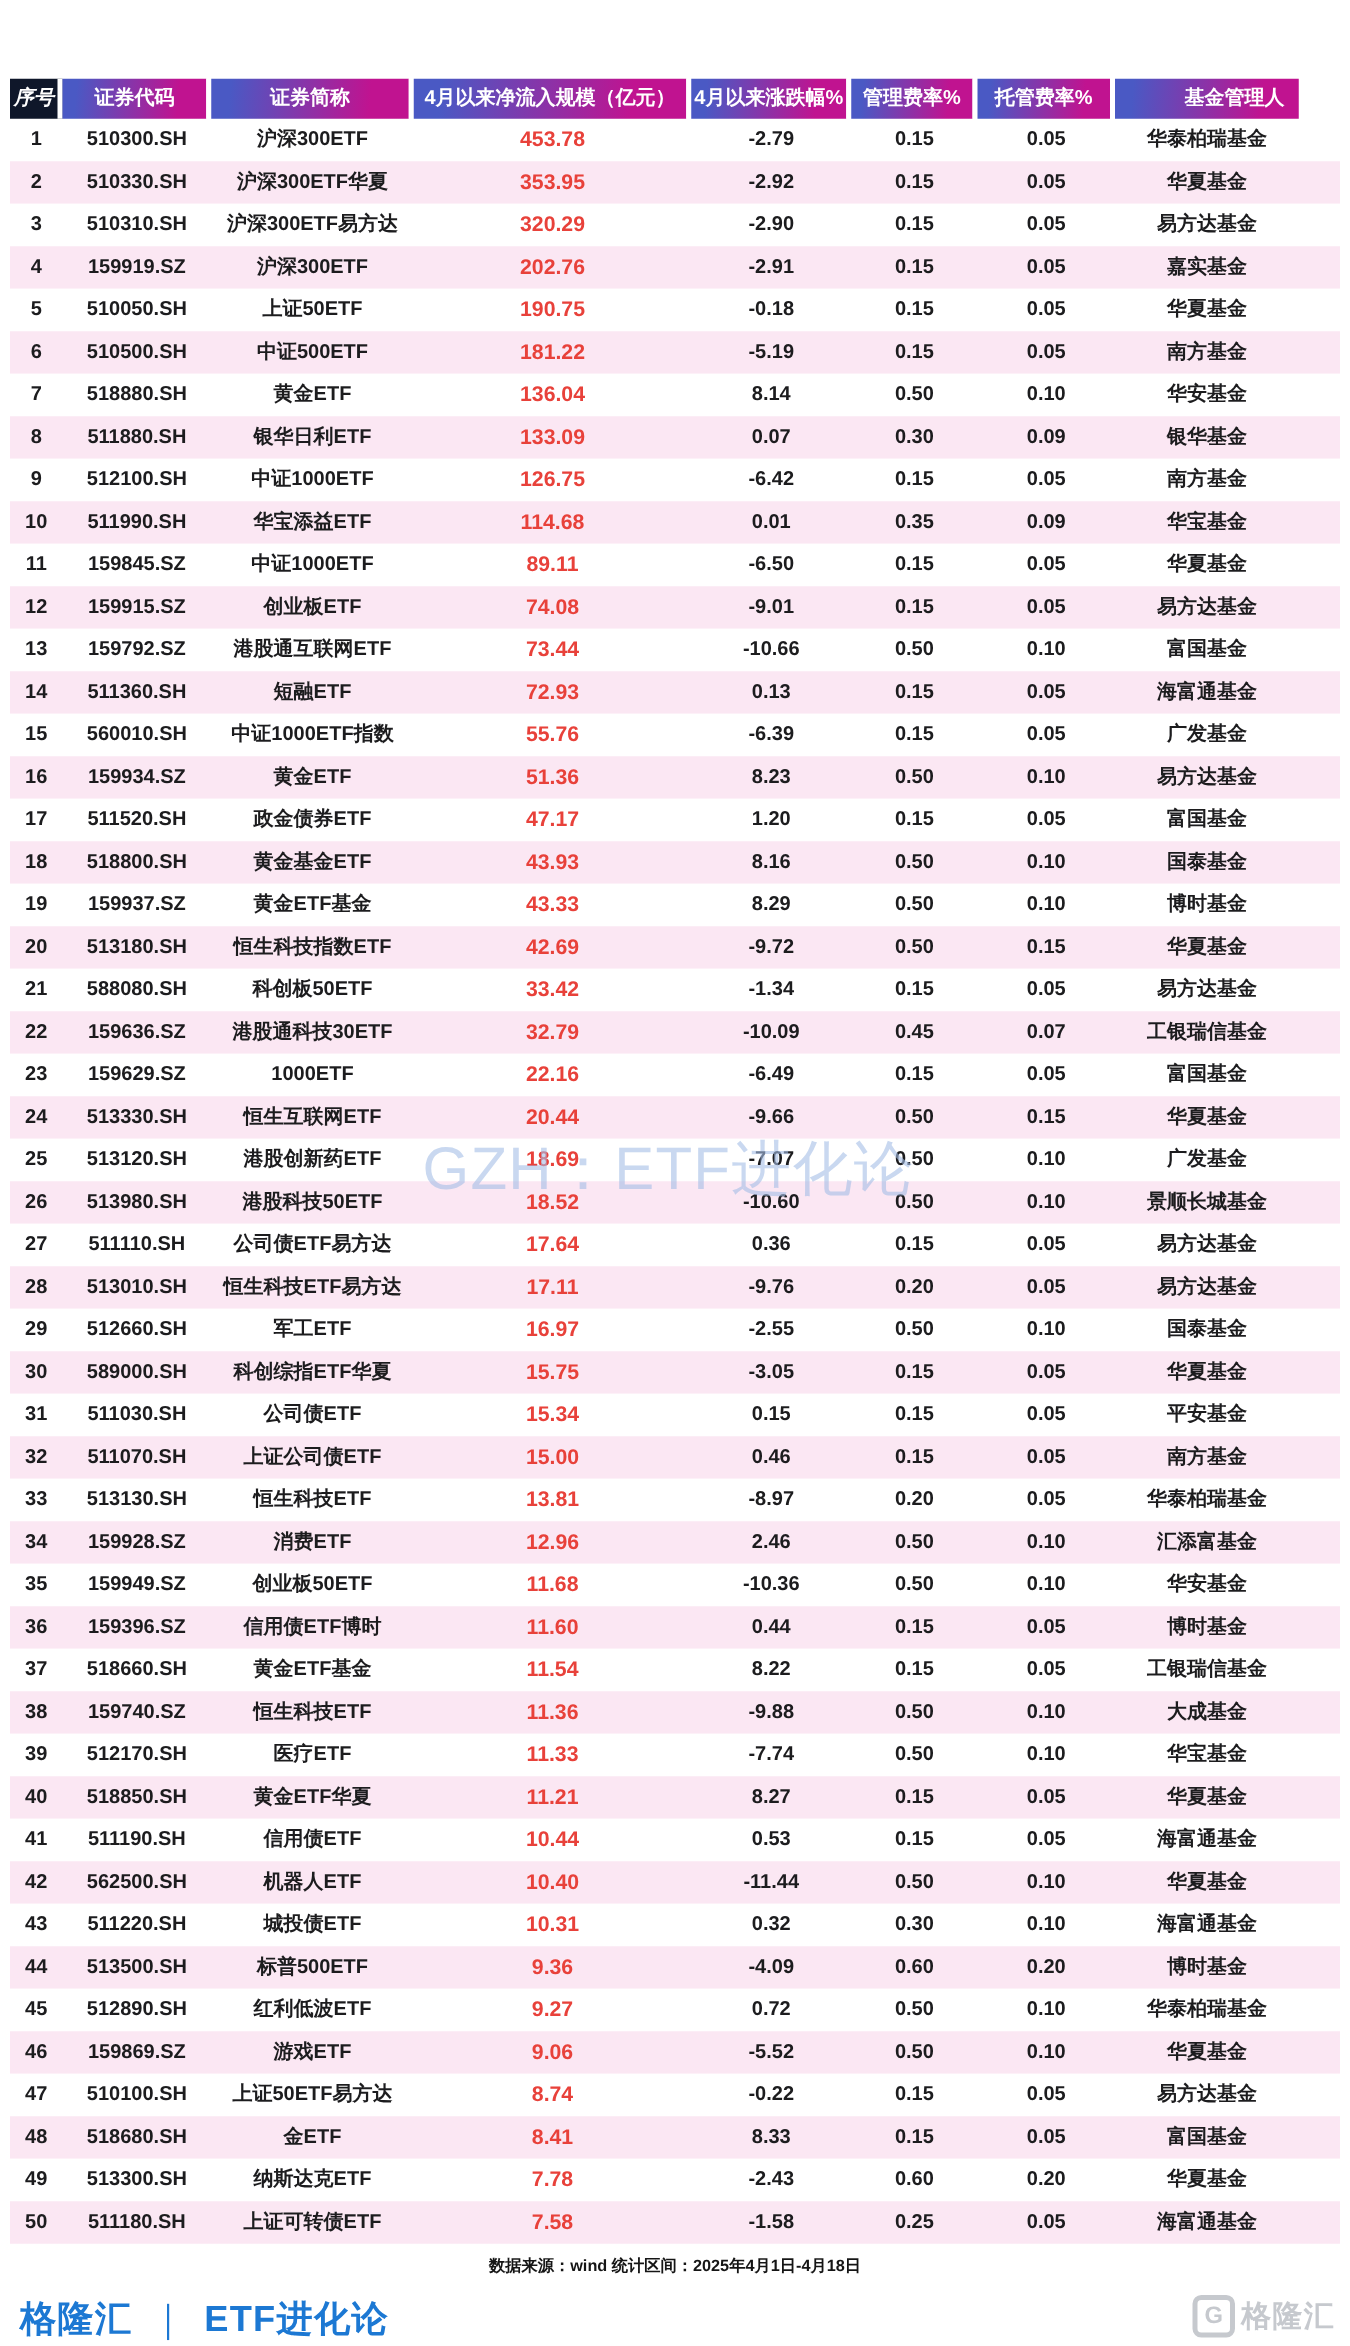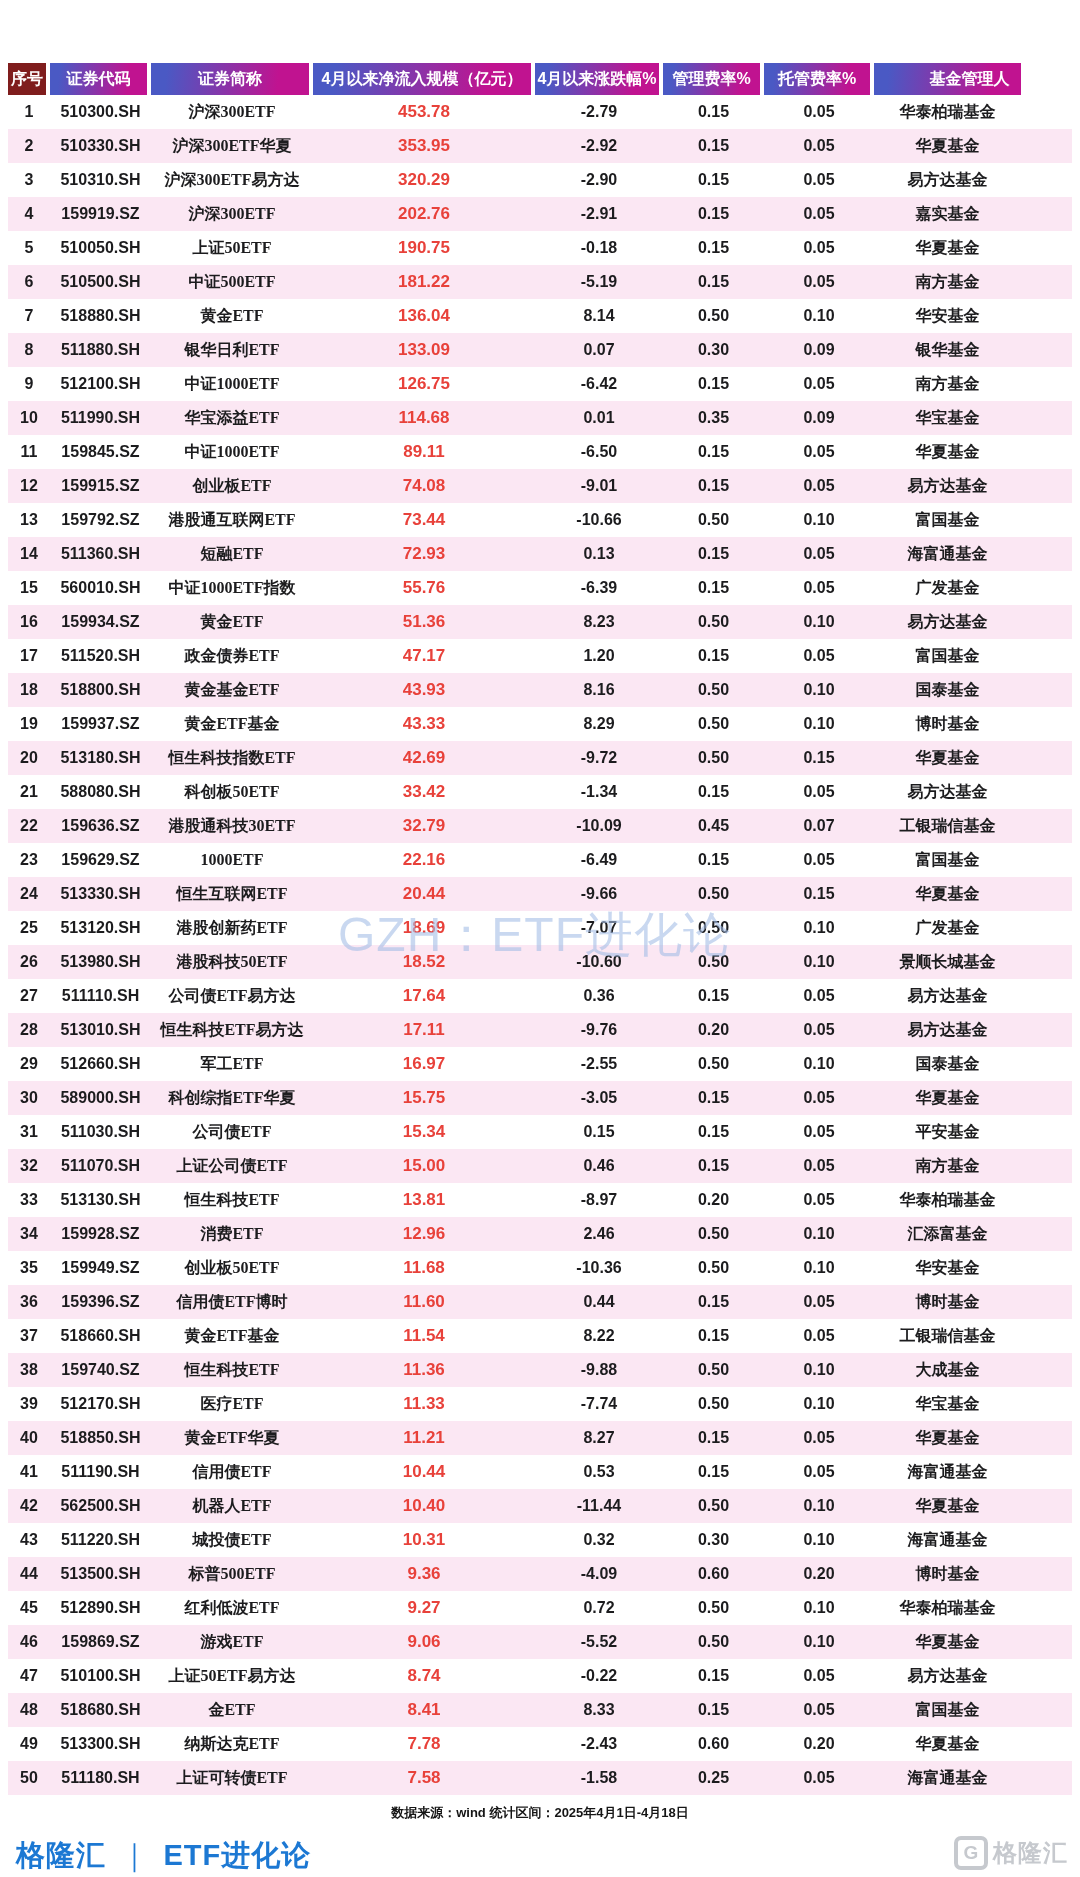--- a/index.html
+++ b/index.html
@@ -22,34 +22,34 @@
 
   .thead { display:flex; height:32px; }
   .th {
     box-sizing:border-box;
     border-right:4px solid #ffffff;
     background:linear-gradient(95deg,#4a59c4 10%,#c01390 80%);
     color:#ffffff; font-weight:bold; font-size:16px;
     text-align:center; line-height:32px;
     white-space:nowrap; overflow:hidden;
   }
-  .th.first { background:#7f1d1d; }
+  .th.first { background:#0f172a;font-style:italic; }
   .th:last-child { border-right:none;padding-left:44px; }
 
   .tr { display:flex; height:34px; line-height:34px; background:#ffffff; }
   .tr:nth-child(even) { background:#fbe7f3; }
   .td {
     text-align:center; font-size:16px; color:#1c1c1e; font-weight:600;
     white-space:nowrap; overflow:hidden;
   }
   .td.inflow { color:#e8413a; font-weight:bold; font-size:17px; }
 
   .c0 { width:42px; }
-  .c1 { width:101px; }
-  .c2 { width:162px;font-family:Liberation Serif, serif; }
+  .c1 { width:119px; }
+  .c2 { width:162px; }
   .c3 { width:222px; }
   .c4 { width:128px; }
   .c5 { width:101px; }
   .c6 { width:110px; }
   .c7 { width:147px; }
 
   .watermark {
     position:absolute; left:338px; top:903px;
     font-size:48px; font-weight:400; letter-spacing:1px;
     color:rgba(165,190,230,0.60);

